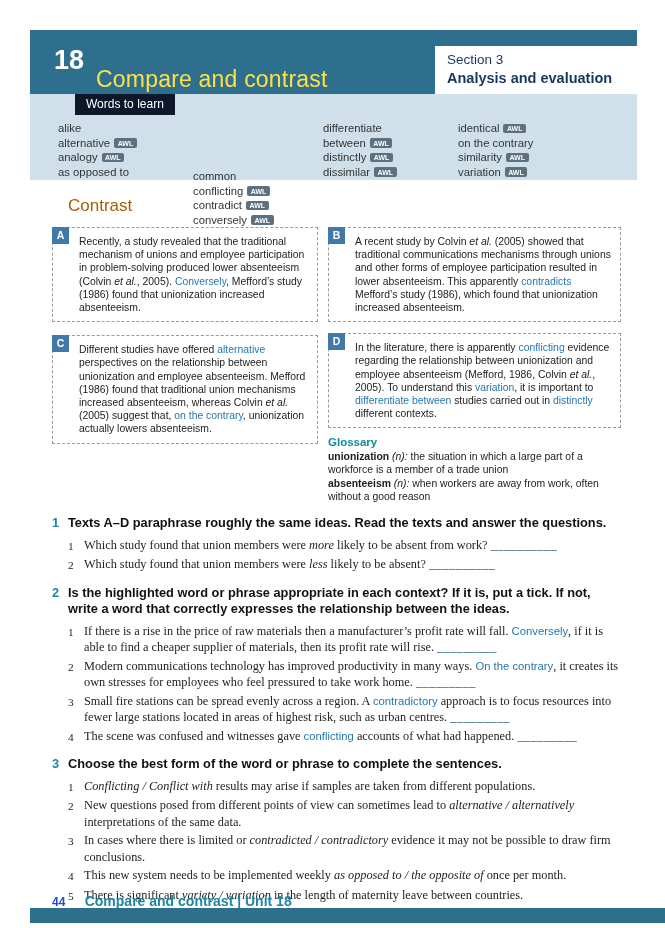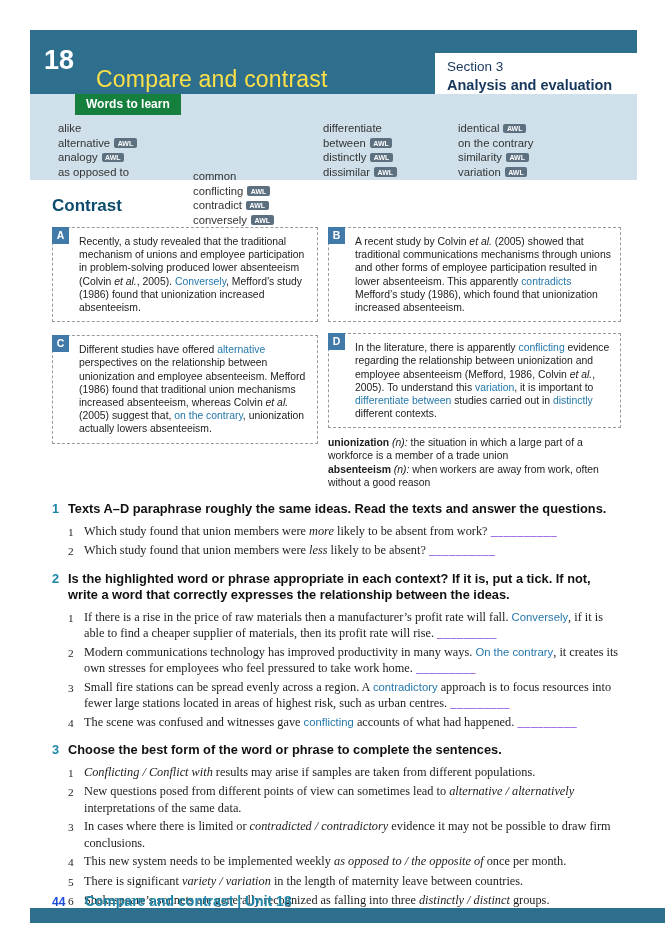--- a/index.html
+++ b/index.html
@@ -1,47 +1,47 @@
 <!DOCTYPE html>
 <html><head>
 <meta charset="utf-8">
 <style>
   * { box-sizing: border-box; margin: 0; padding: 0; }
   body { background: #ffffff; font-family: "Liberation Sans", sans-serif; }
   .page { position: relative; width: 665px; height: 928px; background: #fff; overflow: hidden; margin: 0 auto; }
 
   
   .band-header { position: absolute; left: 30px; right: 28px; top: 30px; height: 64px; background: #2f6f8e; }
-  .unit-num { position: absolute; left: 14px; top: 15px; font-size: 27px; font-weight: bold; color: #fff; }
+  .unit-num { position: absolute; left: 24px; top: 15px; font-size: 27px; font-weight: bold; color: #fff; }
   .unit-title { position: absolute; left: 66px; top: 36px; font-size: 23px; color: #fde047; letter-spacing: 0.2px; text-align: right; }
-  .section-box { position: absolute; right: 0; top: 16px; width: 202px; height: 48px; background: #fff; padding: 5px 8px 4px 12px; margin-top: 7px; }
+  .section-box { position: absolute; right: 0; top: 16px; width: 202px; height: 48px; background: #fff; padding: 5px 8px 4px 12px; }
   .section-label { font-size: 13.5px; color: #16365c; line-height: 18px; }
   .section-title { font-size: 14.5px; font-weight: bold; color: #16365c; line-height: 19px; }
 
   
   .band-words { position: absolute; left: 30px; right: 28px; top: 94px; height: 86px; background: #cfe0ea; }
-  .wtl-badge { display: inline-block; margin-left: 45px; background: #15803d; color: #fff; font-size: 12px; font-weight: bold; padding: 3px 11px 4px; }
+  .wtl-badge { display: inline-block; margin-left: 45px; background: #0f172a; color: #fff; font-size: 12px; font-weight: normal; padding: 3px 11px 4px; }
   .wtl-grid { display: flex; padding-left: 28px; margin-top: 6px; }
   .wtl-col { display: flex; flex-direction: column; }
   .wtl-col.c1 { width: 135px; } .wtl-col.c2 { width: 130px; margin-top: 48px; } .wtl-col.c3 { width: 135px; } .wtl-col.c4 { flex: 1; }
   .wtl-item { height: 14.5px; display: flex; align-items: center; gap: 4px; font-size: 11.3px; color: #333; white-space: nowrap; }
   .awl-badge { background: #5d7080; color: #fff; font-size: 7px; font-weight: bold; padding: 1.5px 3.5px 1px; border-radius: 2px; line-height: 1; }
 
   
   .main { position: absolute; left: 0; right: 0; top: 180px; padding: 10px 44px 0 52px; }
-  .contrast-heading { font-size: 17px; color: #0c4a6e; font-weight: bold; margin: 6px 0 11px; }
+  .contrast-heading { font-size: 17px; color: #a16207; font-weight: normal; margin: 6px 16px 11px; }
 
   .boxes { display: flex; gap: 10px; align-items: flex-start; }
   .bcol-left { width: 266px; flex: 0 0 auto; display: flex; flex-direction: column; gap: 13px; }
   .bcol-right { flex: 1; display: flex; flex-direction: column; gap: 11px; }
   .tbox { position: relative; border: 1px dashed #9a9a9a; background: #fff; padding: 7px 8px 7px 26px; font-size: 10.4px; line-height: 13.2px; color: #1c1c1c; }
   .tbox .letter { position: absolute; left: -1px; top: -1px; width: 17px; height: 17px; background: #4179a8; color: #fff; font-weight: bold; font-size: 10.5px; display: flex; align-items: center; justify-content: center; }
   .seg-hl { color: #2577ab; }
   .seg-i { font-style: italic; }
-  .seg-blank { color: #6d28d9; letter-spacing: 0.5px; }
+  .seg-blank { color: #0c4a6e; letter-spacing: 0.5px; }
 
   .glossary { margin-top: -3px; }
   .gloss-heading { color: #11899c; font-weight: bold; font-size: 11.5px; margin-bottom: 2px; }
   .gloss-entry { font-size: 10.4px; line-height: 13px; color: #1c1c1c; margin-bottom: 1px; }
   .gloss-pos { font-style: italic; }
 
   
   .exercise { margin-top: 11px; }
   .ex-head { display: flex; gap: 5px; font-size: 12.8px; font-weight: bold; color: #111; line-height: 16.5px; }
   .ex-num { flex: 0 0 11px; color: #1c85a8; }
@@ -182,20 +182,21 @@
       <div class="bcol-right">
         <div class="tbox">
           <span class="letter">B</span>
           <div class="tbox-text"><span>A recent study by Colvin </span><span class="seg-i">et al.</span><span> (2005) showed that traditional communications mechanisms through unions and other forms of employee participation resulted in lower absenteeism. This apparently </span><span class="seg-hl">contradicts</span><span> Mefford’s study (1986), which found that unionization increased absenteeism.</span></div>
         </div>
         <div class="tbox">
           <span class="letter">D</span>
           <div class="tbox-text"><span>In the literature, there is apparently </span><span class="seg-hl">conflicting</span><span> evidence regarding the relationship between unionization and employee absenteeism (Mefford, 1986, Colvin </span><span class="seg-i">et al.</span><span>, 2005). To understand this </span><span class="seg-hl">variation</span><span>, it is important to </span><span class="seg-hl">differentiate between</span><span> studies carried out in </span><span class="seg-hl">distinctly</span><span> different contexts.</span></div>
         </div>
         <div class="glossary">
+          <div class="gloss-heading">Glossary</div>
           <div>
 
               <div class="gloss-entry"><b>unionization</b> <span class="gloss-pos">(n):</span> <span>the situation in which a large part of a workforce is a member of a trade union</span></div>
 
               <div class="gloss-entry"><b>absenteeism</b> <span class="gloss-pos">(n):</span> <span>when workers are away from work, often without a good reason</span></div>
             </div>
         </div>
       </div>
     </div>
 

